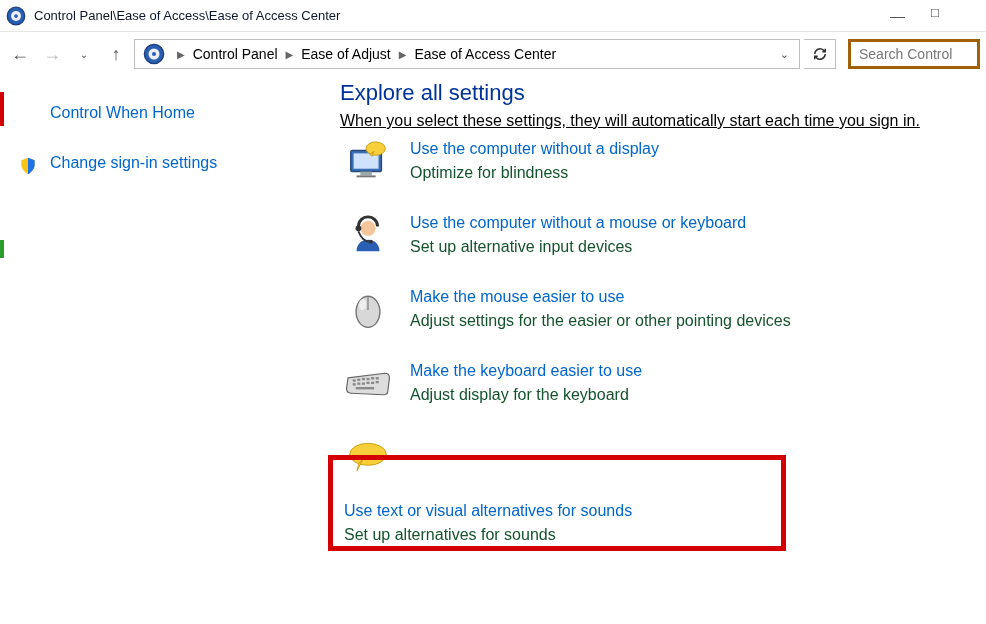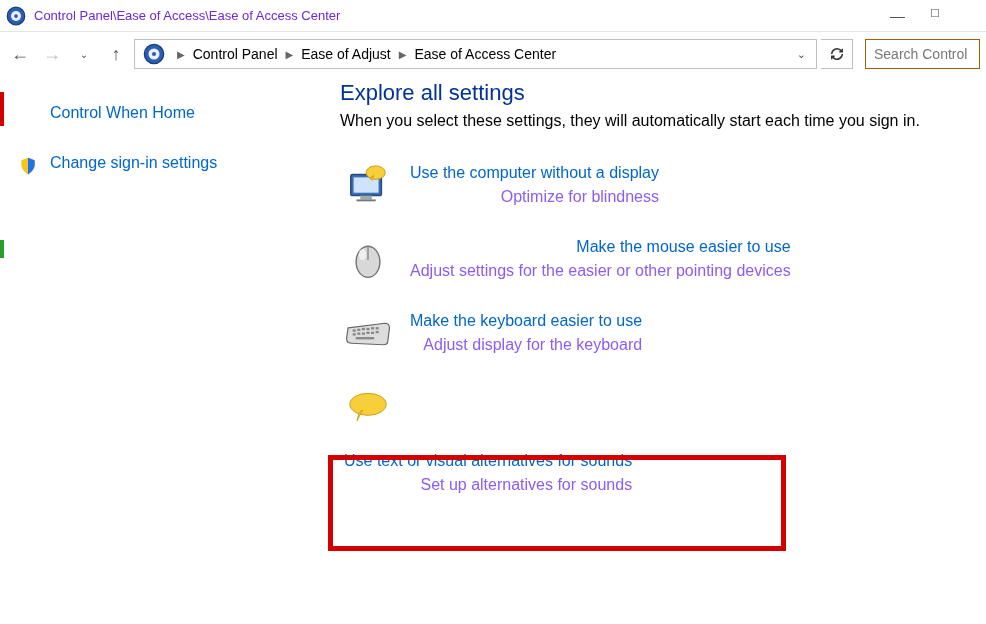--- a/index.html
+++ b/index.html
@@ -22,21 +22,21 @@
     padding: 0 6px;
     border-bottom: 1px solid #e5e5e5;
   }
   .titlebar .app-icon {
     width: 20px; height: 20px;
     margin-right: 8px;
   }
   .titlebar .title {
     flex: 1;
     font-size: 13px;
-    color: #6d28d9;
+    color: #0f172a;
   }
   .titlebar .win-controls {
     display: flex;
     gap: 24px;
     color: #555;
   }
   .titlebar .win-controls span { width: 14px; text-align: center; cursor: default; }
   
   .toolbar {
     display: flex;
@@ -73,22 +73,22 @@
   .addressbar .spacer { flex: 1; }
   .addressbar .addr-drop { padding: 0 6px; color: #555; font-size: 11px; }
   .refresh-box {
     width: 32px; height: 30px;
     border: 1px solid #bfbfbf;
     border-left: none;
     display: flex; align-items: center; justify-content: center;
     color: #333;
   }
   .searchbox {
-    width: 115px; height: 30px;
-    border: 1px solid #a16207;
+    width: 132px; height: 30px;
+    border: 3px solid #a16207;
     margin-left: 8px;
     padding: 0 8px;
     font-size: 14px;
     color: #777;
     display: flex; align-items: center;
     overflow: hidden;
     white-space: nowrap;
   }
   
   .content {
@@ -120,43 +120,43 @@
     padding: 4px 0 8px 40px;
   }
   .main h1 {
     color: #003399;
     font-weight: 400;
     font-size: 22px;
     margin: 0 0 6px 0;
   }
   .main .subtitle {
     font-size: 16px;
-    margin-bottom: 24px;
+    text-decoration: underline;
   }
   .option {
     display: flex;
     align-items: flex-start;
     gap: 18px;
     padding: 8px 4px 18px 4px;
     position: relative;
   }
   .option .icon-slot {
     width: 48px; height: 48px;
     flex: none;
     display:flex; align-items:center; justify-content:center;
   }
-  .option .text-slot { padding-top: 2px; text-align: right; }
+  .option .text-slot { padding-top: 2px; }
   .option .link {
     color: #0066cc;
     font-size: 16px;
     display: block;
     margin-bottom: 6px;
     text-decoration: none;
   }
-  .option .desc { font-size: 16px; color:#8b5cf6; }
+  .option .desc { font-size: 16px; color:#14532d; }
   .highlight-box {
     position: absolute;
     left: 328px;
     top: 455px;
     width: 458px;
     height: 96px;
     border: 5px solid #d40000;
     pointer-events: none;
   }
 </style>
@@ -247,20 +247,36 @@
           <path d="M26 16 L30 13 L28 18 Z" fill="#f7cf3a" stroke="#c89b12"></path>
         </svg>
       </div>
       <div class="text-slot">
         <a href="#" class="link">Use the computer without a display</a>
         <div class="desc">Optimize for blindness</div>
       </div>
     </div>
 
 
+    <div class="option">
+      <div class="icon-slot">
+        <svg width="46" height="46" viewBox="0 0 48 48">
+          <circle cx="24" cy="16" r="8" fill="#f3c79b"></circle>
+          <path d="M14 14 a10 10 0 0 1 20 0" fill="none" stroke="#333" stroke-width="3"></path>
+          <circle cx="14" cy="16" r="3" fill="#333"></circle>
+          <path d="M12 40 c0-8 6-12 12-12 s12 4 12 12 Z" fill="#2b5fb3"></path>
+          <path d="M14 19 Q18 30 26 30" fill="none" stroke="#333" stroke-width="2"></path>
+          <circle cx="27" cy="30" r="2" fill="#333"></circle>
+        </svg>
+      </div>
+      <div class="text-slot">
+        <a href="#" class="link">Use the computer without a mouse or keyboard</a>
+        <div class="desc">Set up alternative input devices</div>
+      </div>
+    </div>
 
     <div class="option">
       <div class="icon-slot">
         <svg width="44" height="44" viewBox="0 0 48 48">
           <ellipse cx="24" cy="26" rx="13" ry="17" fill="#d8d8d8" stroke="#888" stroke-width="1.5"></ellipse>
           <path d="M24 9 V24" stroke="#888" stroke-width="1.5"></path>
           <ellipse cx="24" cy="26" rx="13" ry="17" fill="none" stroke="#555" stroke-width="0.5"></ellipse>
           <ellipse cx="18" cy="18" rx="4" ry="6" fill="#fff" opacity="0.6"></ellipse>
         </svg>
       </div>

